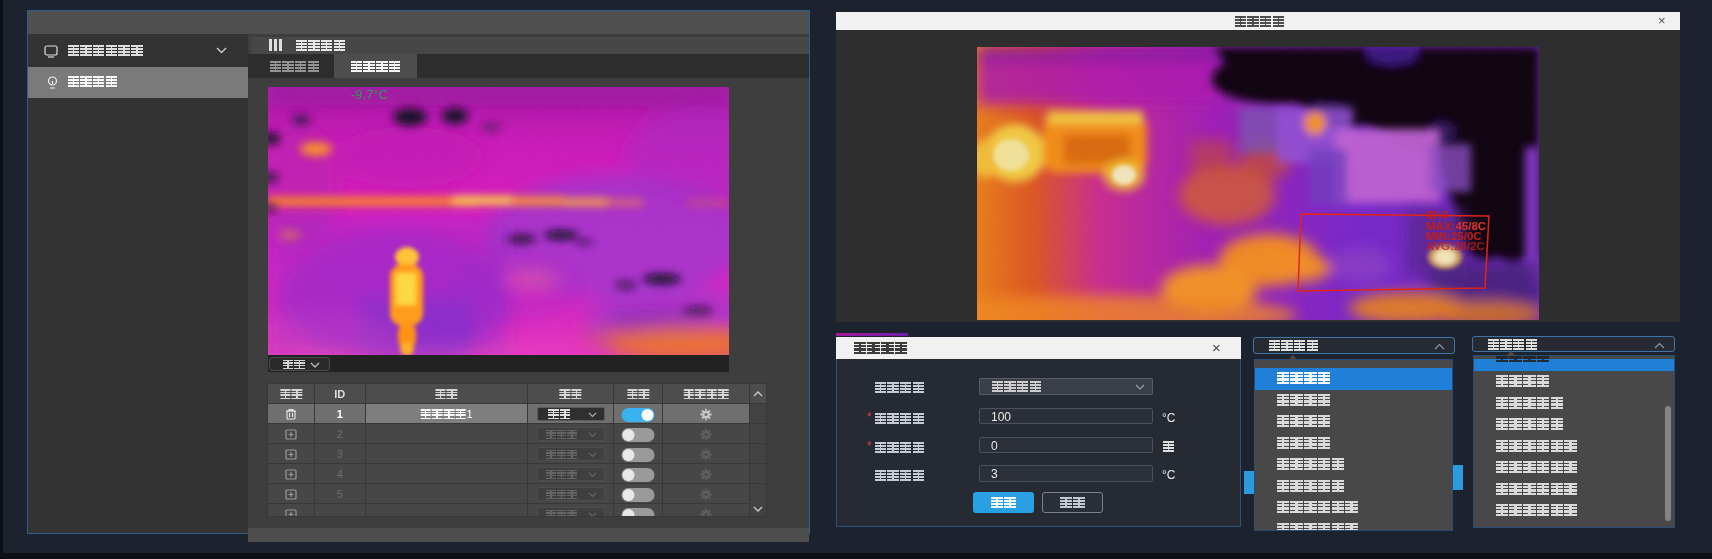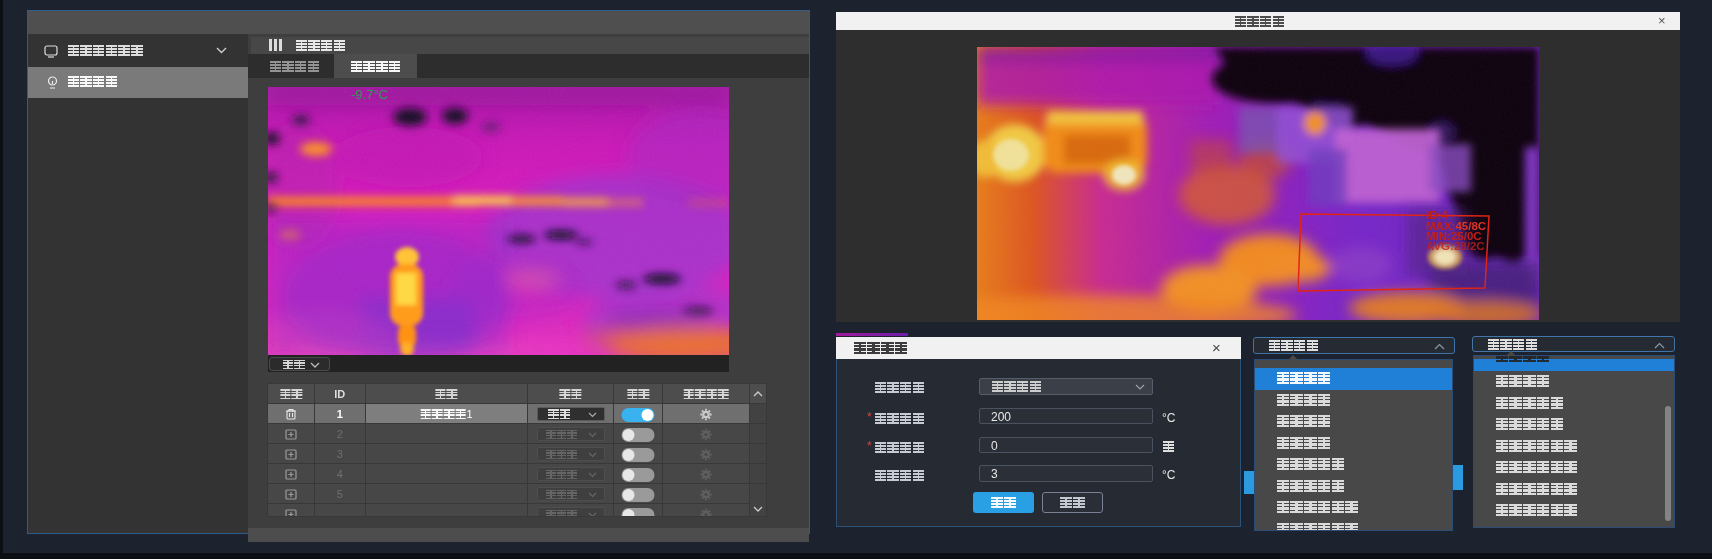--- a/index.html
+++ b/index.html
@@ -476,21 +476,21 @@
     <div class="abs" style="left:142px;top:19px;width:174px;height:17px;background:#3a3f48;border:1px solid #565e6c;border-radius:2px">
       <span class="abs" style="left:11px;top:1px;color:#d5d5d5"><i class="z"></i><i class="z"></i><i class="z"></i><i class="z"></i></span>
       <svg class="abs" style="left:155px;top:5px" width="10" height="6" viewBox="0 0 10 6">
           <path d="M1 1l4 4 4-4" fill="none" stroke="#98a0ac" stroke-width="1.2"></path>
         </svg>
     </div>
 
     <span class="abs" style="left:30px;top:51px;color:#e04040">*</span>
     <span class="abs" style="left:37px;top:53px"><i class="z"></i><i class="z"></i><i class="z"></i><i class="z"></i></span>
     <div class="abs" style="left:142px;top:49px;width:174px;height:16px;background:#2b2f37;border:1px solid #4a5260;border-radius:2px;color:#e8e8e8">
-        <span class="abs" style="left:11px;top:1px">200</span>
+        <span class="abs" style="left:11px;top:1px">100</span>
       </div>
     <span class="abs" style="left:325px;top:52px;color:#e8e8e8">°C</span>
 
     <span class="abs" style="left:30px;top:80px;color:#e04040">*</span>
     <span class="abs" style="left:37px;top:82px"><i class="z"></i><i class="z"></i><i class="z"></i><i class="z"></i></span>
     <div class="abs" style="left:142px;top:78px;width:174px;height:16px;background:#2b2f37;border:1px solid #4a5260;border-radius:2px;color:#e8e8e8">
         <span class="abs" style="left:11px;top:1px">0</span>
       </div>
     <span class="abs" style="left:325px;top:81px;color:#e8e8e8"><i class="z"></i></span>
 

